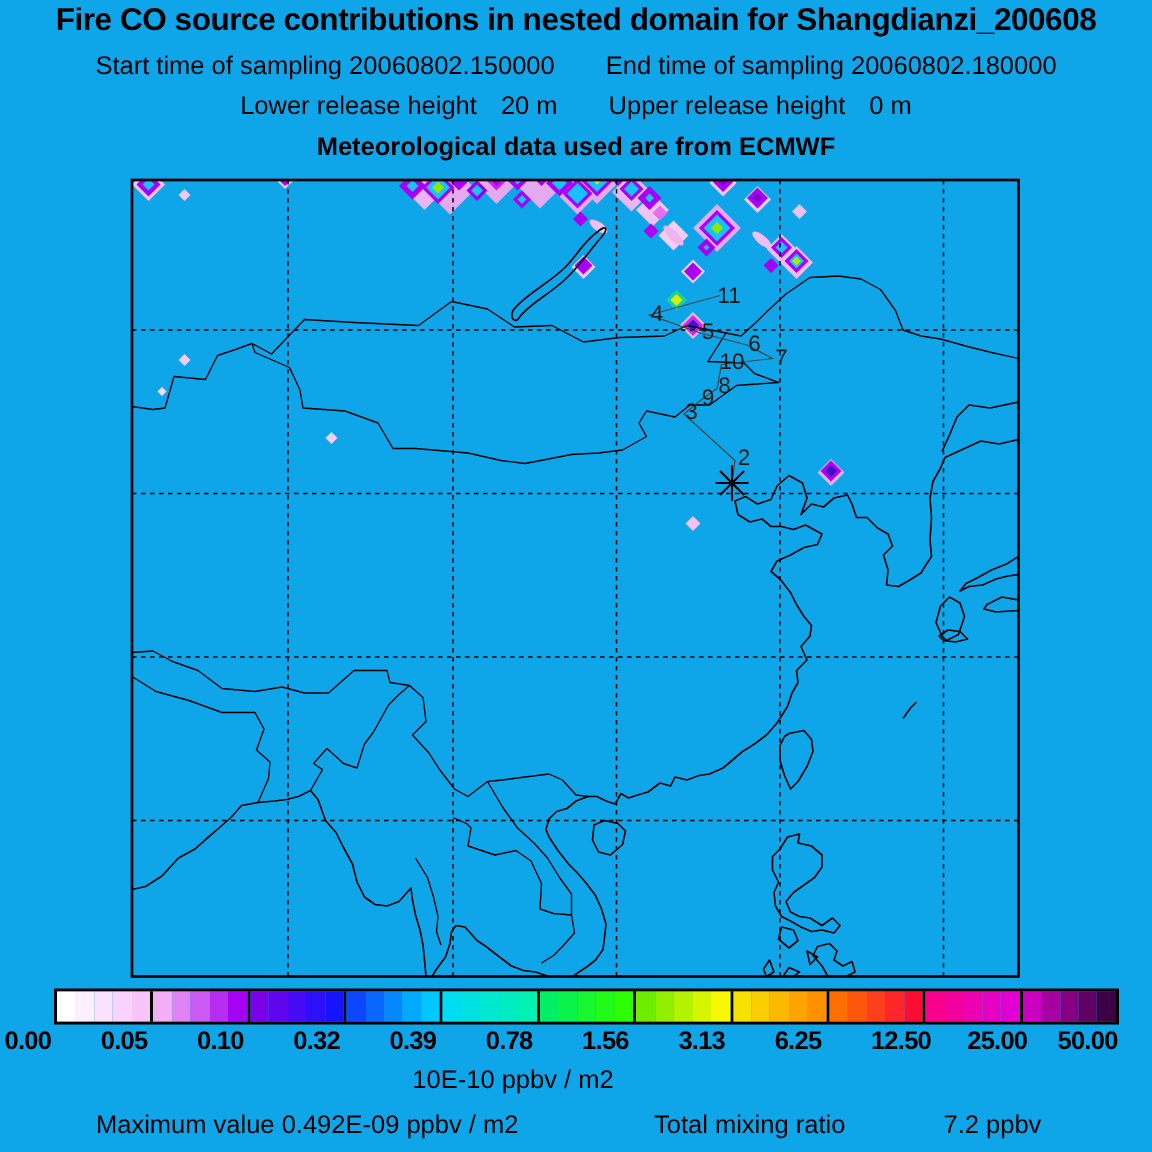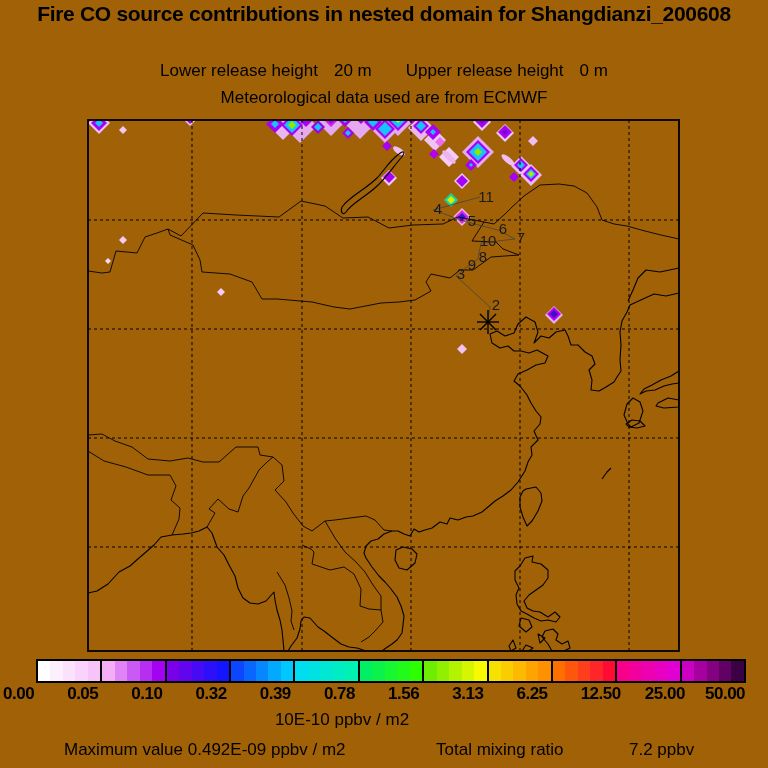--- a/index.html
+++ b/index.html
@@ -1,22 +1,22 @@
 <!DOCTYPE html>
 <html><head>
 <meta charset="utf-8">
 <style>
   html,body{margin:0;padding:0;background:#ffffff;width:768px;height:768px;overflow:hidden;}
-  #page{position:relative;width:768px;height:768px;background:#a16207;font-family:"Liberation Sans",sans-serif;color:#000;}
+  #page{position:relative;width:768px;height:768px;background:#0ea5e9;font-family:"Liberation Sans",sans-serif;color:#000;}
   .hdr{position:absolute;left:0;width:768px;text-align:center;white-space:nowrap;}
   #title{top:2px;font-size:21px;font-weight:bold;letter-spacing:-0.3px;}
   .sub{font-size:17px;}
   #line2{top:34px;}
   #line3{top:61px;}
-  #line4{top:88px;}
+  #line4{top:88px;font-weight:bold;}
   .gapL{display:inline-block;width:34px;}
   .gapS{display:inline-block;width:16px;}
   #mapsvg{position:absolute;left:0;top:0;}
   #cbar{position:absolute;left:36px;top:659px;width:706px;height:20px;border:2px solid #000;display:flex;}
   .cseg{display:flex;flex:1 1 0;}
   .cseg:not(:last-child){border-right:2px solid #000;}
   .cstep{flex:1 1 0;}
   .ctick{position:absolute;top:684px;width:70px;text-align:left;font-size:17px;font-weight:bold;letter-spacing:-0.5px;}
   #unit{position:absolute;left:0;top:710px;width:684px;text-align:center;font-size:17px;}
   .foot{position:absolute;top:740px;font-size:17px;white-space:nowrap;}
@@ -24,20 +24,23 @@
   #f-ratio{left:436px;}
   #f-ratioval{left:629px;}
 </style>
 </head>
 <body>
 
 <div id="page">
 
   <div class="hdr" id="title">Fire CO source contributions in nested domain for Shangdianzi_200608</div>
 
+  <div class="hdr sub" id="line2">
+    <span>Start time of sampling 20060802.150000</span><span class="gapL"></span><span>End time of sampling 20060802.180000</span>
+  </div>
 
   <div class="hdr sub" id="line3">
     <span>Lower release height</span><span class="gapS"></span><span>20 m</span><span class="gapL"></span><span>Upper release height</span><span class="gapS"></span><span>0 m</span>
   </div>
 
   <div class="hdr sub" id="line4">Meteorological data used are from ECMWF</div>
 
   <svg id="mapsvg" width="768" height="768" viewBox="0 0 768 768">
       <defs>
         <clipPath id="mapclip">

